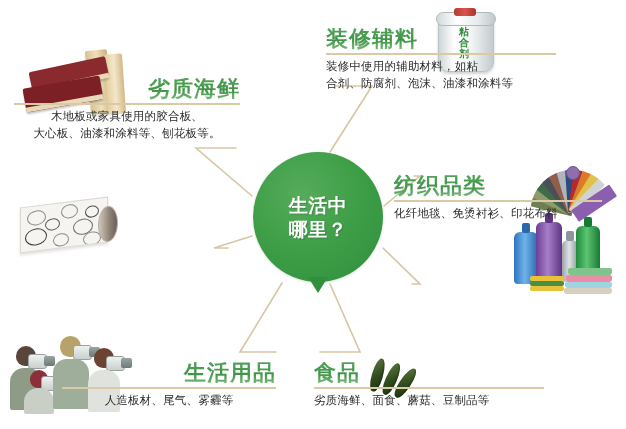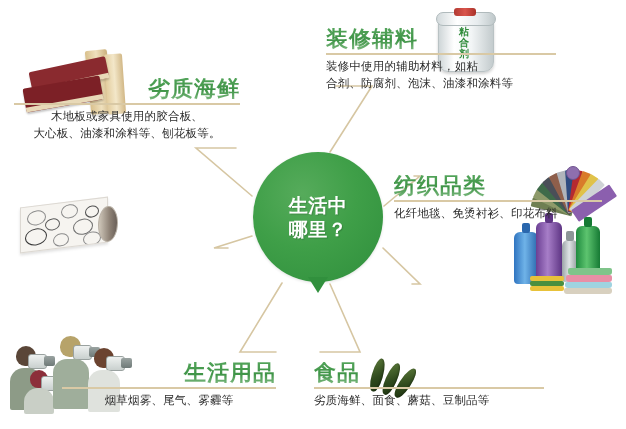--- a/index.html
+++ b/index.html
@@ -373,21 +373,21 @@
     <div class="person" style="left:80px; top:22px;">
       <span class="head" style="left:6px;  top:0px;  width:20px; height:20px; background:#6b4330;"></span>
       <span class="mask" style="left:18px; top:8px;"></span>
       <span class="can" style="left:33px; top:10px;"></span>
       <span class="body" style="left:0px;  top:22px; width:32px; height:42px; background:#dfe2dd;"></span>
     </div>
   </div>
   <div class="section align-center" id="sec-smoke" style="left:62px; top:362px; width:214px;">
     <div class="sec-head align-right">生活用品</div>
     <div class="sec-rule"></div>
-    <div class="sec-desc">烟草烟雾、尾气、雾霾等</div>
+    <div class="sec-desc">人造板材、尾气、雾霾等</div>
   </div>
 
   <div class="pic" id="pic-food">
     <div class="cuke" style="left:2px;  top:2px;  transform:rotate(16deg);"></div>
     <div class="cuke" style="left:16px; top:6px;  transform:rotate(24deg);"></div>
     <div class="cuke" style="left:30px; top:10px; transform:rotate(34deg);"></div>
   </div>
   <div class="section align-left" id="sec-food" style="left:308px; top:362px; width:230px;margin-left:6px;">
     <div class="sec-head">食品</div>
     <div class="sec-rule"></div>

